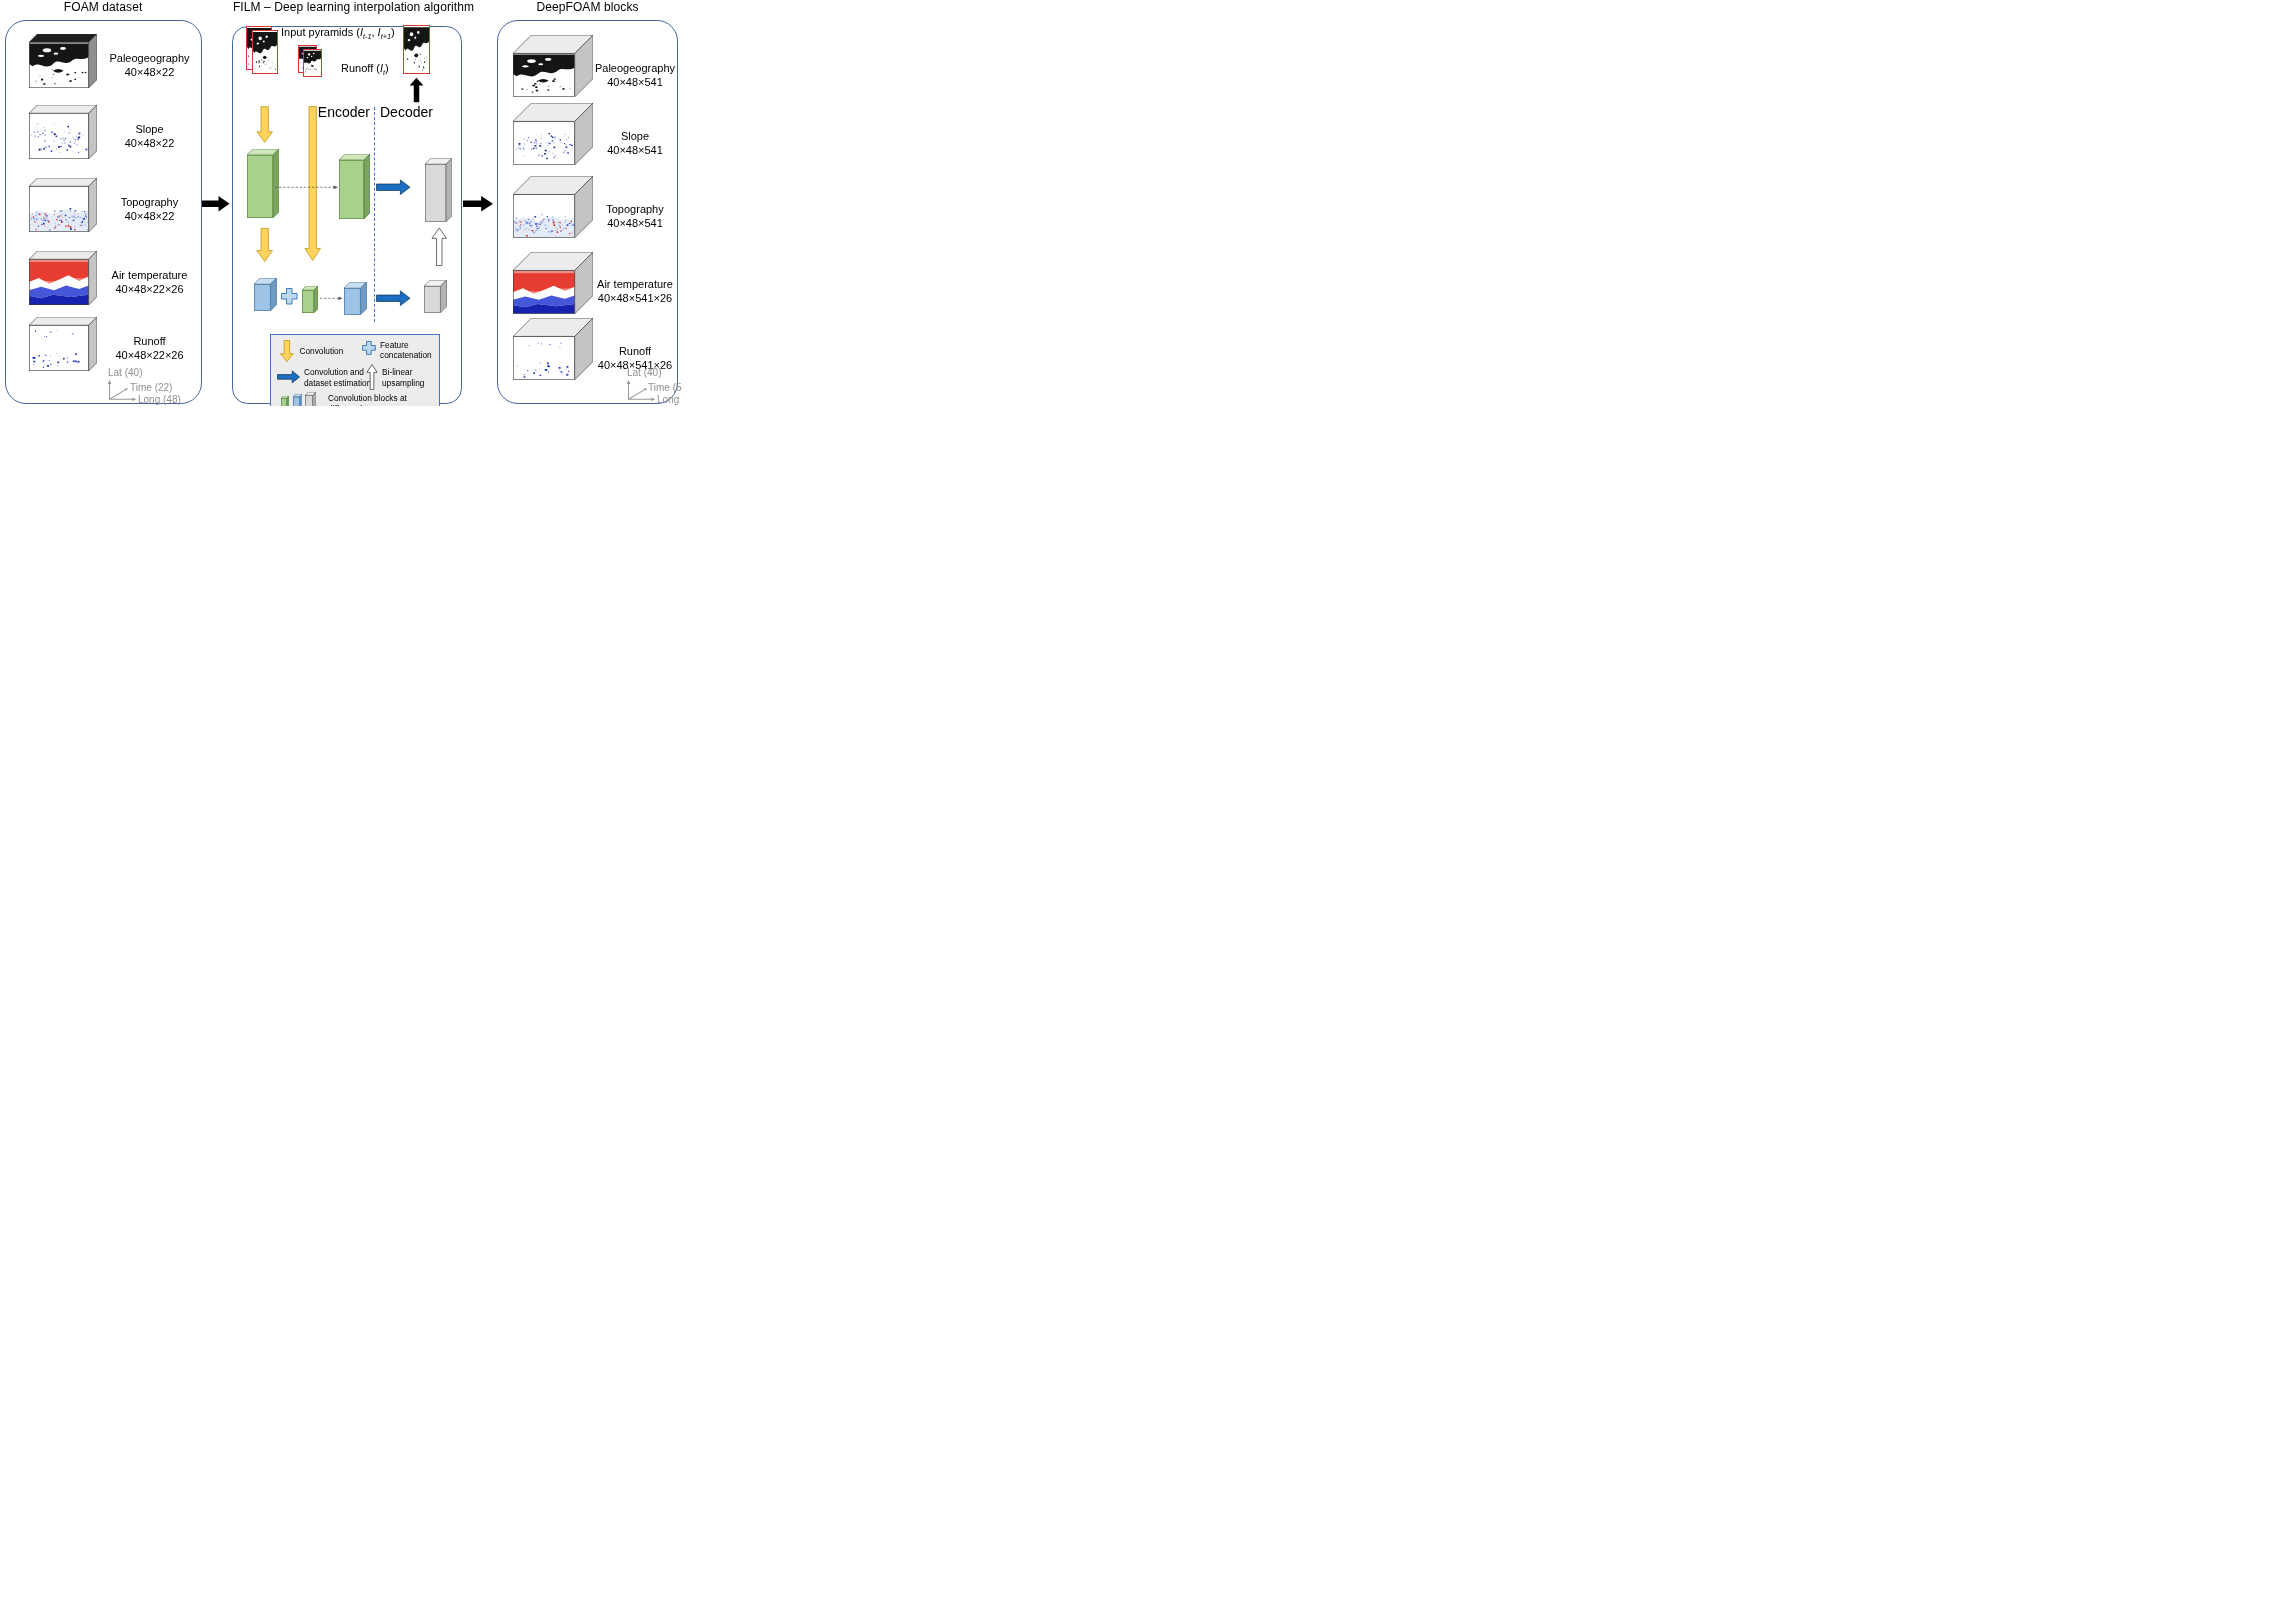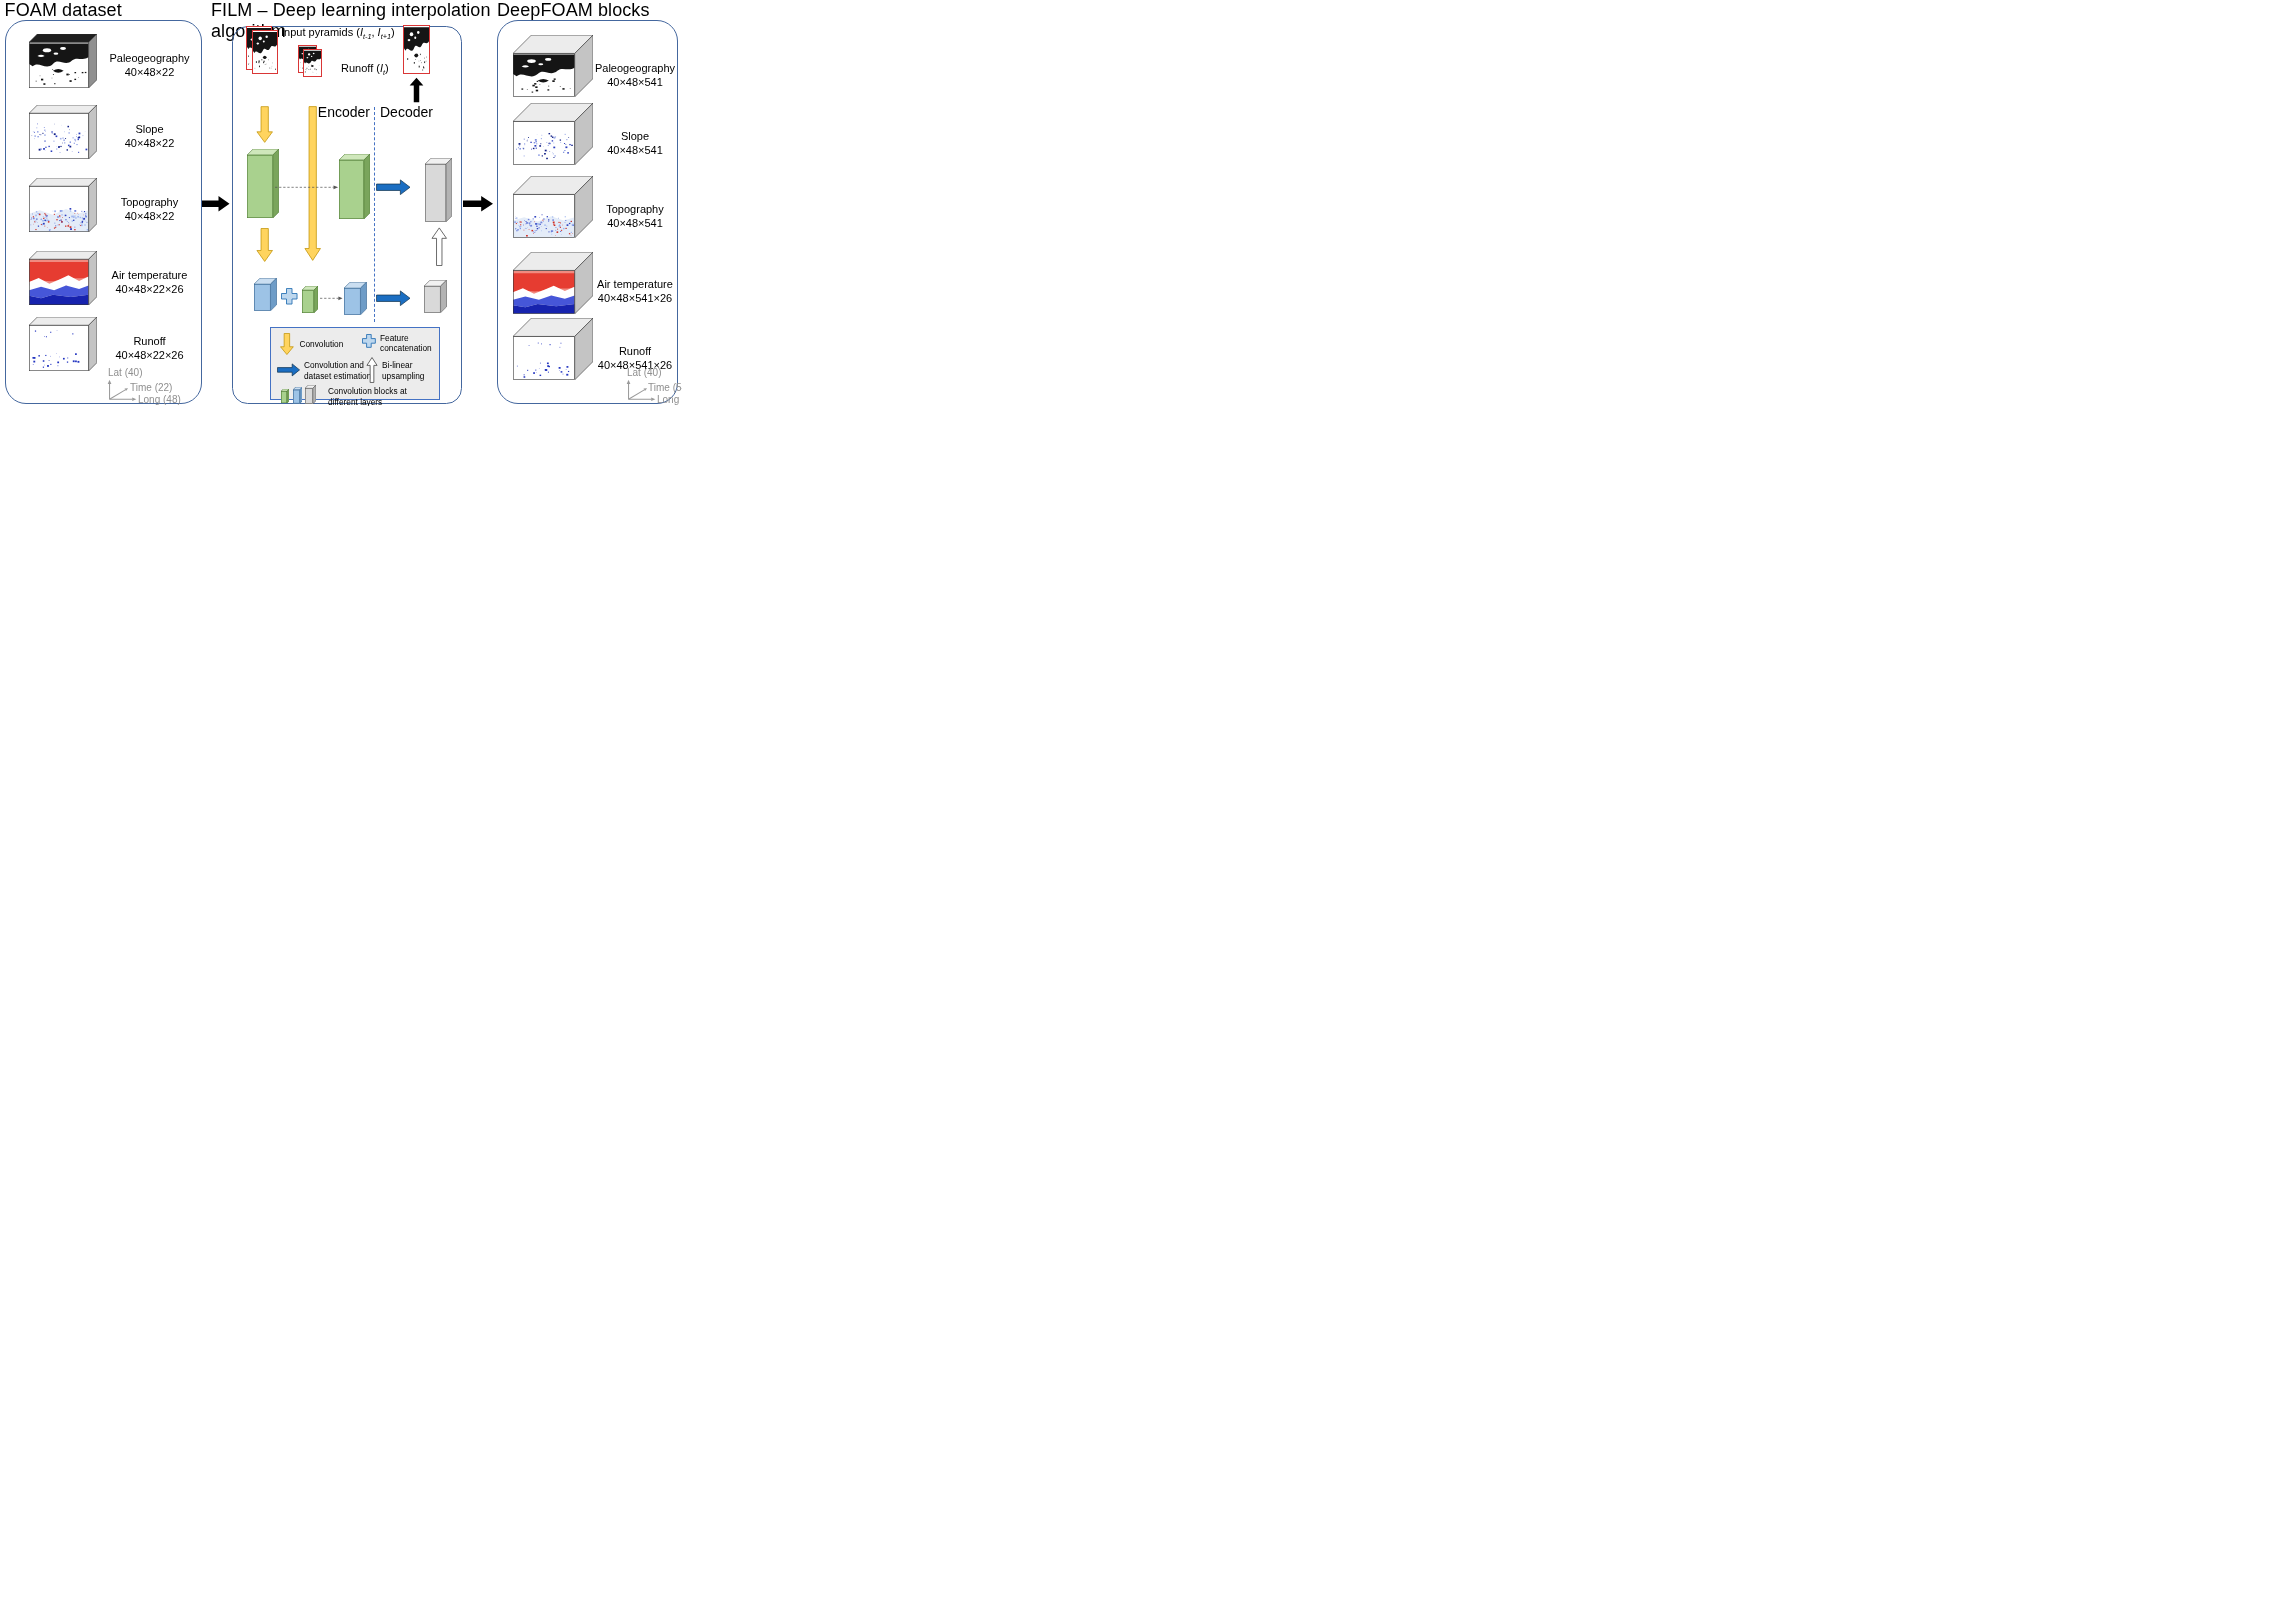--- a/index.html
+++ b/index.html
@@ -1,19 +1,19 @@
 <!DOCTYPE html>
 <html style="--panel-border: #44679e; --divider-blue: #4472c4; --yellow: #ffd45e; --yellow-border: #bf9000; --blue-arrow: #1b6ec2; --blue-arrow-border: #12344f; --plus-fill: #bdd7ee; --plus-border: #2e75b6; --frame-red: #d93636; --legend-bg: #ececec; --block-green: #a9d18e; --block-blue: #9dc3e6; --block-gray: #d9d9d9;font-size:7.3px"><head>
 <meta charset="utf-8">
 <style>
   *{box-sizing:border-box;margin:0;padding:0}
   html,body{width:682px;height:406px;background:#fff;font-family:"Liberation Sans",sans-serif;color:#000}
   body{position:relative;overflow:hidden}
   .abs{position:absolute}
-  .title{position:absolute;text-align:left;font-size:18px;letter-spacing:0.1px}
+  .title{position:absolute;text-align:center;font-size:12px;letter-spacing:0.1px}
   .panel{position:absolute;border:1.4px solid var(--panel-border,#44679e);border-radius:21px;background:transparent}
   #panel-film{border-radius:15.6px}
   .cap{position:absolute;text-align:center;font-size:11px;line-height:14.2px}
   .mlabel{position:absolute;font-size:11px;white-space:nowrap}
   .mvar{font-style:italic}
   sub.mvar{font-size:7.3px}
   .enc{position:absolute;font-size:14px}
   .axlabel{position:absolute;color:#8f8f8f;font-size:10px;white-space:nowrap}
   .axes line{stroke:#9a9a9a;stroke-width:2.2}
   .axes polygon{fill:#9a9a9a}
@@ -585,21 +585,21 @@
 <svg class="abs" style="left:376px;top:290px" width="35" height="16.5" viewBox="0 0 76 36">
     <polygon class="bluearrow" points="1,11 53,11 53,2 74,18 53,34 53,25 1,25"></polygon>
   </svg>
 <div class="cube" style="left:424px;top:280px"><svg width="22.5" height="33" viewBox="0 0 49 71">
       <polygon points="0,13 13,0 49,0 36,13" fill="#f1f1f1" stroke="#565656" stroke-width="1.3" stroke-linejoin="round"></polygon>
       <polygon points="36,13 49,0 49,58 36,71" fill="#b3b3b3" stroke="#565656" stroke-width="1.3" stroke-linejoin="round"></polygon>
       <rect x="0" y="13" width="36" height="58" fill="#d9d9d9"></rect>
       <rect x="0.6" y="13.6" width="34.8" height="56.8" fill="none" stroke="#565656" stroke-width="1.3"></rect>
     </svg></div>
 
-<div class="legend" style="left:270px;top:327px;width:170px;height:73px">
+<div class="legend" style="left:270px;top:334px;width:170px;height:73px">
   <svg class="abs" style="left:9.2px;top:4.6px" width="13.8" height="22" viewBox="0 0 30 48">
       <polygon class="yellow" points="9,1 21,1 21,30 29,30 15,47 1,30 9,30"></polygon>
     </svg>
   <div class="lgtext" style="left:28.5px;top:11px">Convolution</div>
 
   <svg class="abs" style="left:91px;top:6.4px" width="13.8" height="13.8" viewBox="0 0 30 30">
       <polygon class="plus" points="10,1 20,1 20,10 29,10 29,20 20,20 20,29 10,29 10,20 1,20 1,10 10,10"></polygon>
     </svg>
   <div class="lgtext" style="left:109px;top:4.6px">
     <div>Feature</div>

